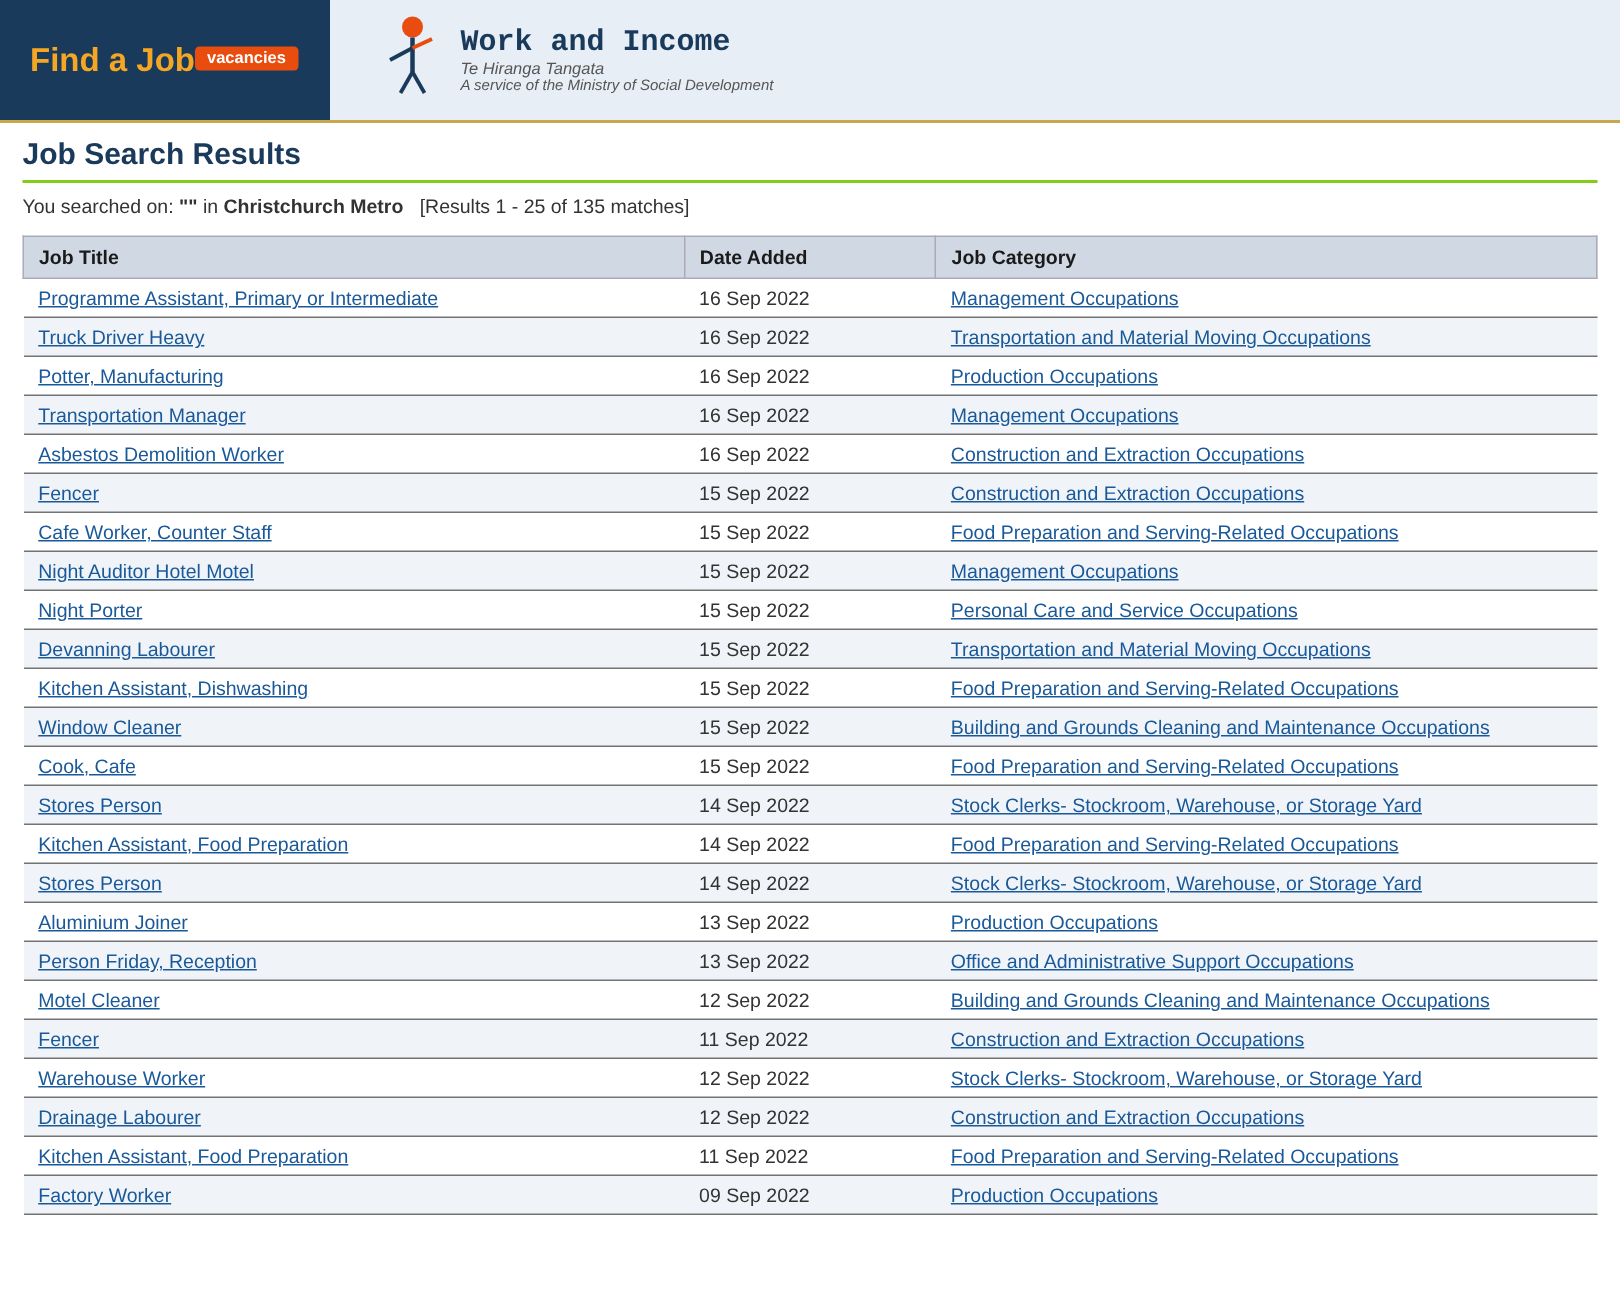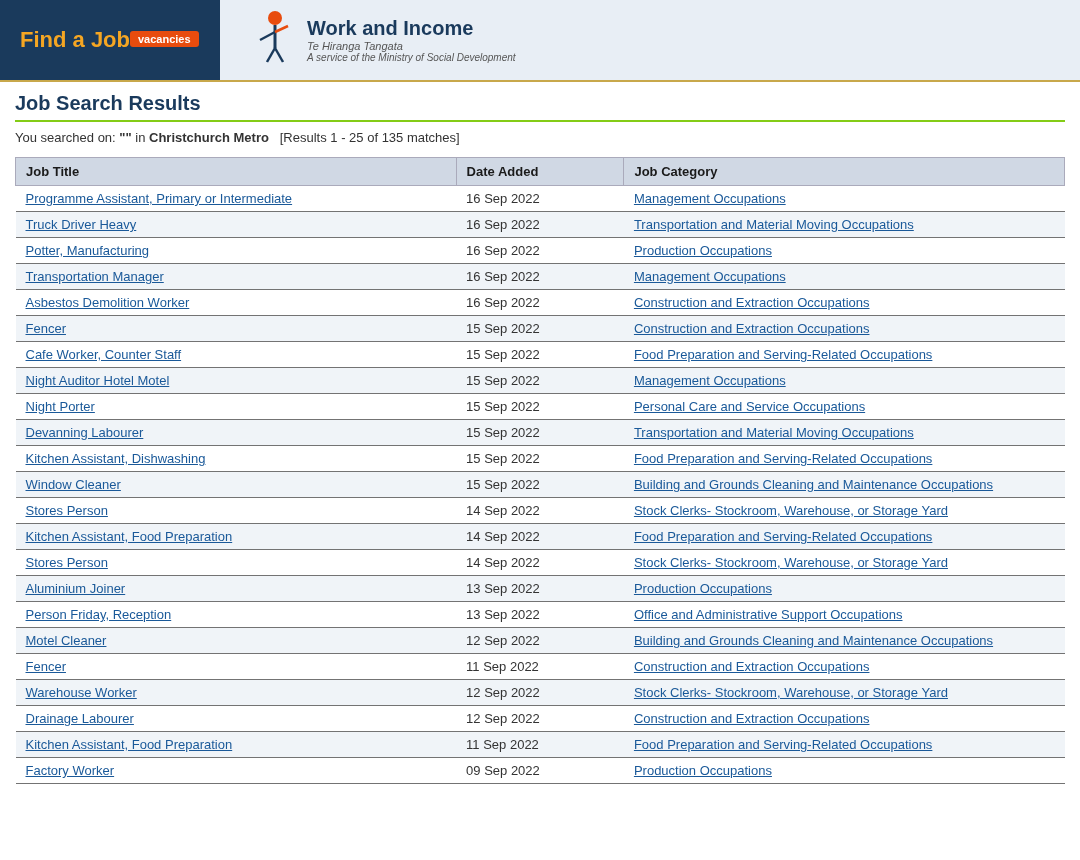--- a/index.html
+++ b/index.html
@@ -10,21 +10,21 @@
     .header-left { background: #1a3a5c; padding: 10px 20px; display: flex; align-items: center; min-width: 220px; }
     .header-right { background: #e8eef5; flex: 1; display: flex; align-items: center; padding: 10px 20px; }
 
     .find-job-logo { display: flex; flex-direction: row; align-items: flex-start; }
     .find-job-title { font-size: 22px; font-weight: bold; color: #fff; line-height: 1.1; }
     .find-job-title span { color: #f5a623; }
     .vacancies-badge { background: #e84c0e; color: #fff; font-size: 11px; font-weight: bold; padding: 2px 8px; border-radius: 3px; margin-top: 3px; }
 
     .work-income { display: flex; align-items: center; gap: 12px; }
     .wi-text { display: flex; flex-direction: column; }
-    .wi-main { font-size: 20px; font-weight: bold; color: #1a3a5c; }
+    .wi-main { font-size: 20px; font-weight: bold; color: #1a3a5c; font-family: Liberation Mono, monospace; }
     .wi-main span { color: #e84c0e; }
     .wi-sub { font-size: 11px; color: #555; font-style: italic; }
     .wi-tagline { font-size: 10px; color: #555; font-style: italic; }
 
     
     .content { padding: 10px 15px; }
     .page-title { font-size: 20px; font-weight: bold; color: #1a3a5c; margin-bottom: 8px; padding-bottom: 5px; border-bottom: 2px solid #84cc16; }
 
     .search-info { margin: 8px 0 12px 0; font-size: 13px; color: #333; }
     .search-info strong { font-weight: bold; }
@@ -147,20 +147,25 @@
           <td class="col-title"><a href="#">Kitchen Assistant, Dishwashing</a></td>
           <td class="col-date">15 Sep 2022</td>
           <td class="col-cat"><a href="#">Food Preparation and Serving-Related Occupations</a></td>
         </tr>
         <tr>
           <td class="col-title"><a href="#">Window Cleaner</a></td>
           <td class="col-date">15 Sep 2022</td>
           <td class="col-cat"><a href="#">Building and Grounds Cleaning and Maintenance Occupations</a></td>
         </tr>
         <tr>
+          <td class="col-title"><a href="#">Cook, Cafe</a></td>
+          <td class="col-date">15 Sep 2022</td>
+          <td class="col-cat"><a href="#">Food Preparation and Serving-Related Occupations</a></td>
+        </tr>
+        <tr>
           <td class="col-title"><a href="#">Stores Person</a></td>
           <td class="col-date">14 Sep 2022</td>
           <td class="col-cat"><a href="#">Stock Clerks- Stockroom, Warehouse, or Storage Yard</a></td>
         </tr>
         <tr>
           <td class="col-title"><a href="#">Kitchen Assistant, Food Preparation</a></td>
           <td class="col-date">14 Sep 2022</td>
           <td class="col-cat"><a href="#">Food Preparation and Serving-Related Occupations</a></td>
         </tr>
         <tr>

